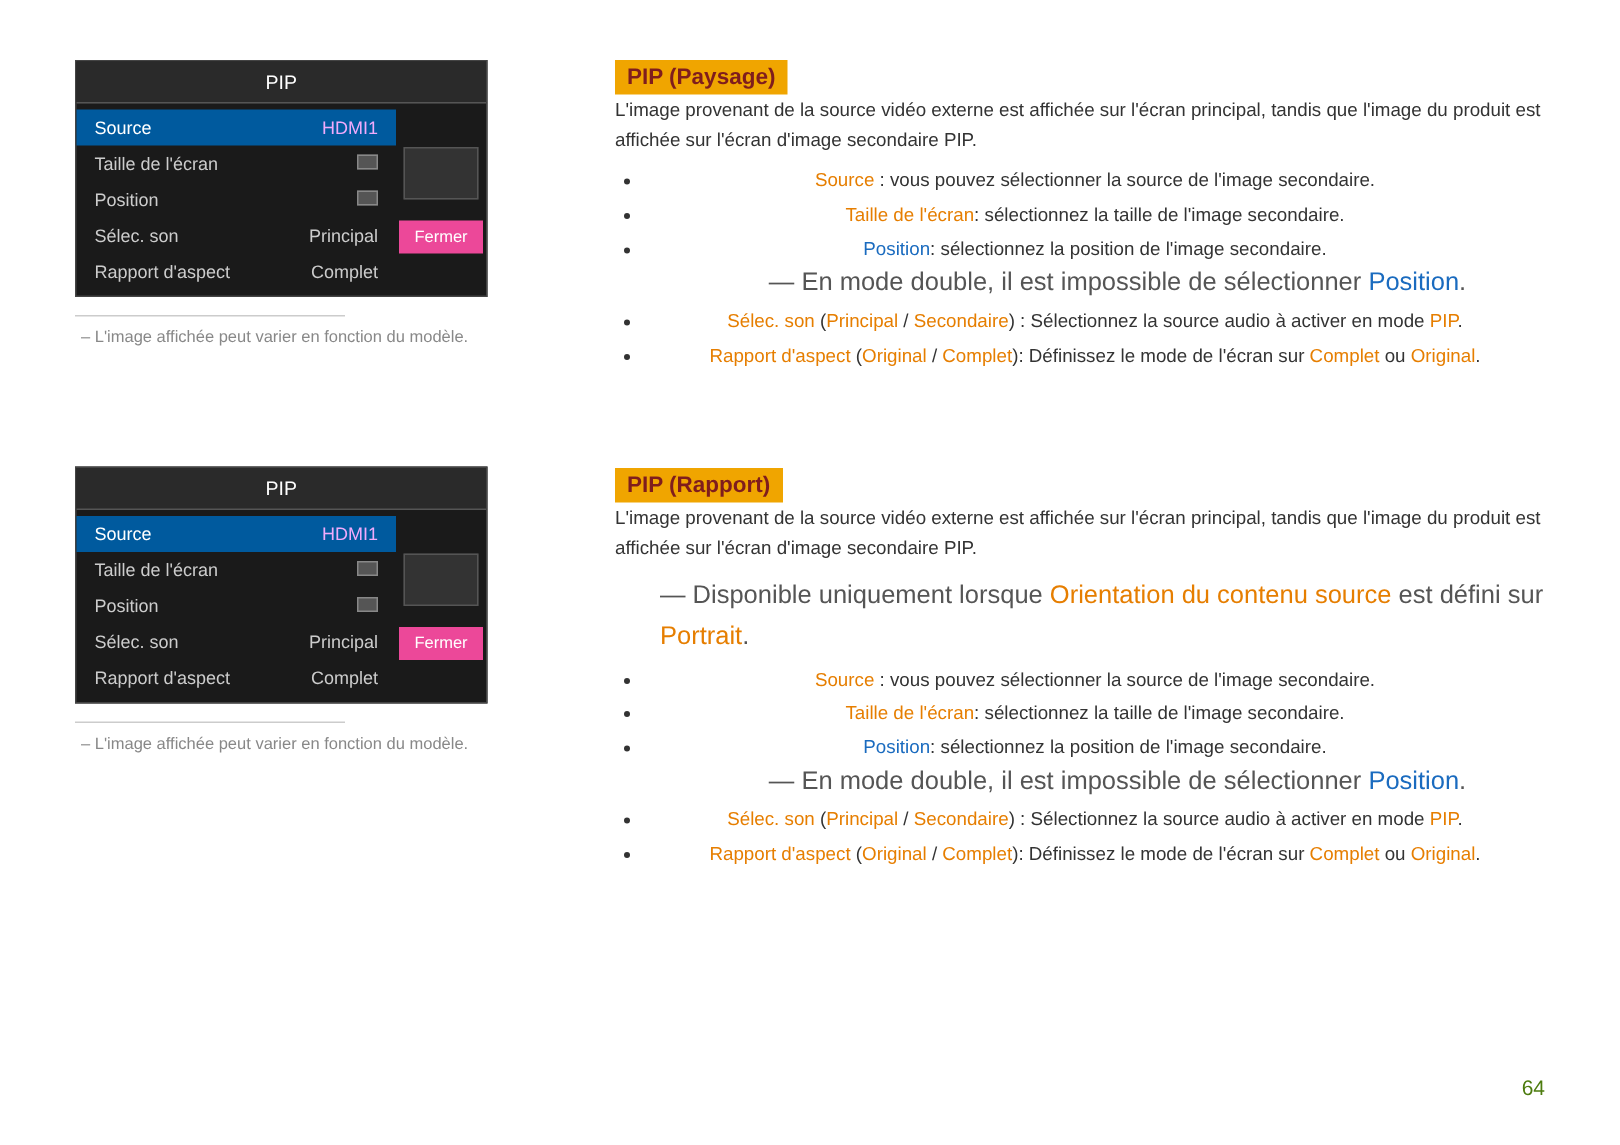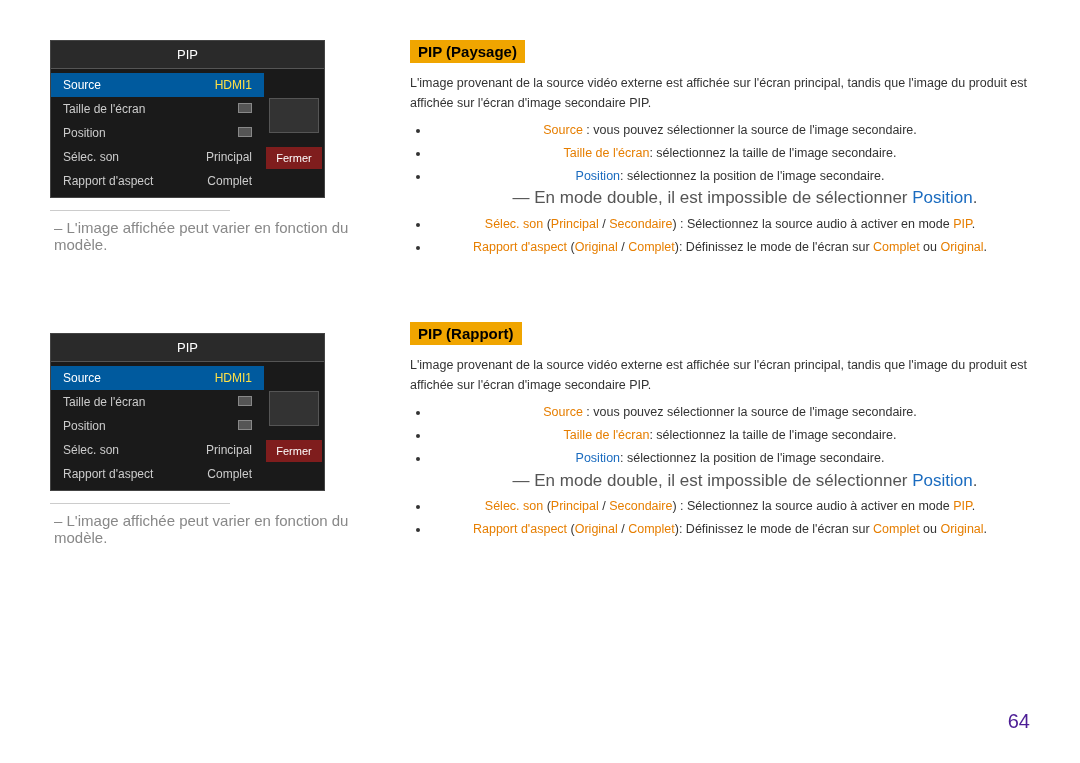--- a/index.html
+++ b/index.html
@@ -71,74 +71,73 @@
     .pip-menu-row.highlighted {
       background: #005a9e;
       color: #fff;
     }
 
     .pip-menu-row .row-value {
       color: #ccc;
     }
 
     .pip-menu-row.highlighted .row-value {
-      color: #fde047;
+      color: #f0abfc;
     }
 
     .pip-side {
       width: 60px;
       display: flex;
       align-items: center;
       justify-content: center;
       padding: 10px 0;
     }
 
     .pip-preview {
       width: 50px;
       height: 35px;
       background: #333;
       border: 1px solid #555;
     }
 
     .fermer-btn {
-      background: #7f1d1d;
+      background: #ec4899;
       color: #fff;
       border: none;
       padding: 5px 10px;
       font-size: 11px;
       cursor: pointer;
       margin-top: 8px;
     }
 
     .image-note {
-      font-size: 15px;
+      font-size: 11px;
       color: #888;
       margin-top: 8px;
       padding-left: 4px;
     }
 
     .note-line {
       border-top: 1px solid #ccc;
       margin-bottom: 4px;
       width: 180px;
     }
 
     
     .section {
       margin-bottom: 30px;
     }
 
     .section-title {
       background: #f0a500;
-      color: #000000;
+      color: #7f1d1d;
       font-size: 15px;
       font-weight: bold;
       padding: 3px 8px;
       display: inline-block;
-      margin-bottom: 10px;
     }
 
     .section-body {
       font-size: 12.5px;
       color: #333;
       line-height: 1.6;
     }
 
     .section-body p {
       margin-bottom: 8px;
@@ -170,22 +169,22 @@
 
     
     .orange { color: #e67e00; }
     .blue { color: #1a6bbf; }
 
     
     .page-number {
       position: absolute;
       bottom: 30px;
       right: 50px;
-      font-size: 20px;
-      color: #4c1d95;
+      font-size: 14px;
+      color: #4d7c0f;
     }
 
     .left-section {
       display: flex;
       flex-direction: column;
     }
 
     .left-section + .left-section {
       margin-top: 20px;
     }
@@ -310,20 +309,21 @@
           <li><span class="orange">Sélec. son</span> (<span class="orange">Principal</span> / <span class="orange">Secondaire</span>) : Sélectionnez la source audio à activer en mode <span class="orange">PIP</span>.</li>
           <li><span class="orange">Rapport d'aspect</span> (<span class="orange">Original</span> / <span class="orange">Complet</span>): Définissez le mode de l'écran sur <span class="orange">Complet</span> ou <span class="orange">Original</span>.</li>
         </ul>
       </div>
     </div>
 
     <div class="section" style="margin-top: 30px;">
       <div class="section-title">PIP (Rapport)</div>
       <div class="section-body">
         <p>L'image provenant de la source vidéo externe est affichée sur l'écran principal, tandis que l'image du produit est affichée sur l'écran d'image secondaire PIP.</p>
+        <div class="sub-note" style="margin-bottom:6px;">Disponible uniquement lorsque <span class="orange">Orientation du contenu source</span> est défini sur <span class="orange">Portrait</span>.</div>
         <ul class="bullet-list">
           <li><span class="orange">Source</span> : vous pouvez sélectionner la source de l'image secondaire.</li>
           <li><span class="orange">Taille de l'écran</span>: sélectionnez la taille de l'image secondaire.</li>
           <li><span class="blue">Position</span>: sélectionnez la position de l'image secondaire.
             <div class="sub-note">En mode double, il est impossible de sélectionner <span class="blue">Position</span>.</div>
           </li>
           <li><span class="orange">Sélec. son</span> (<span class="orange">Principal</span> / <span class="orange">Secondaire</span>) : Sélectionnez la source audio à activer en mode <span class="orange">PIP</span>.</li>
           <li><span class="orange">Rapport d'aspect</span> (<span class="orange">Original</span> / <span class="orange">Complet</span>): Définissez le mode de l'écran sur <span class="orange">Complet</span> ou <span class="orange">Original</span>.</li>
         </ul>
       </div>

